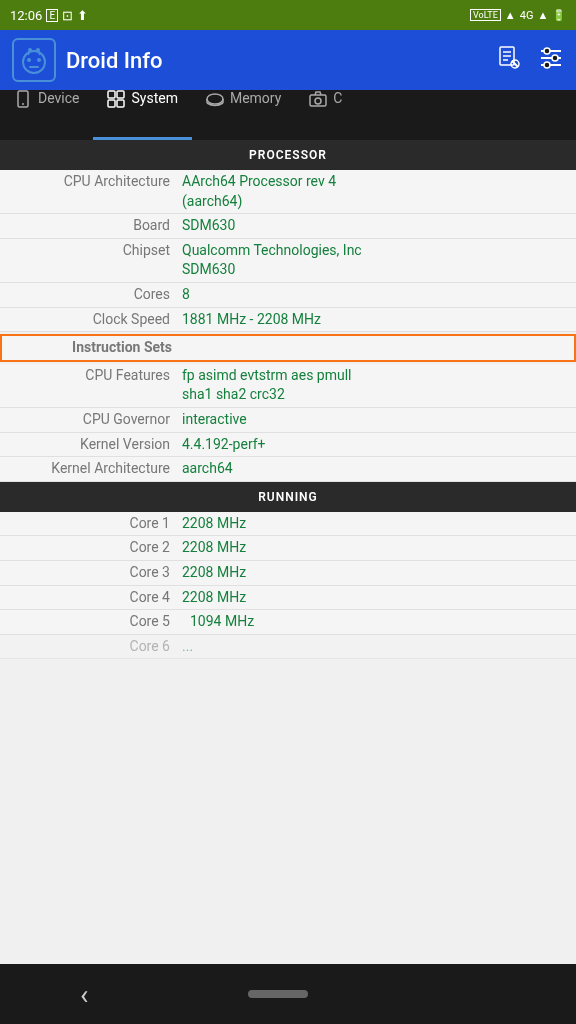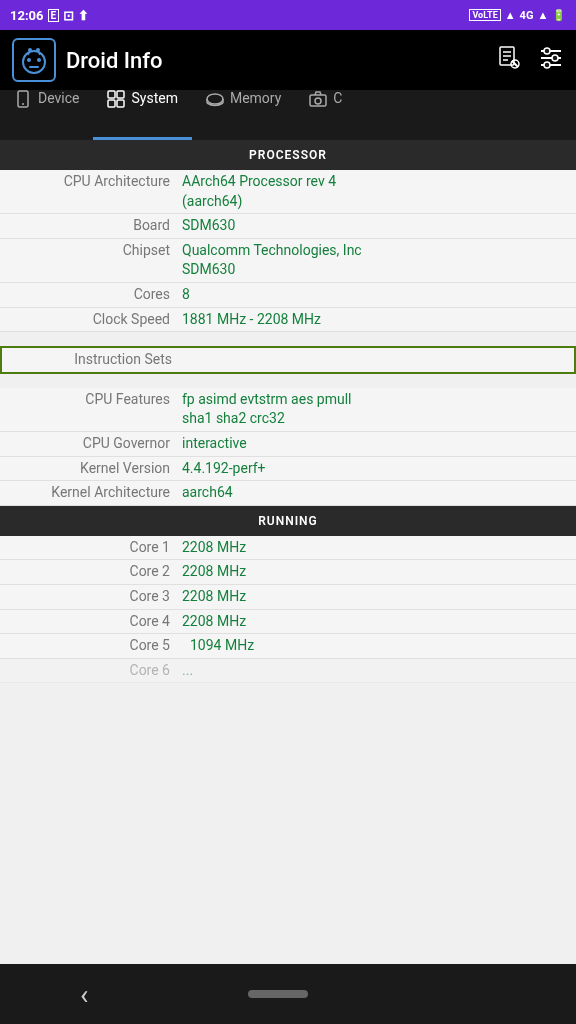--- a/index.html
+++ b/index.html
@@ -8,36 +8,36 @@
       width: 576px;
       min-height: 1024px;
       font-family: 'Roboto', Arial, sans-serif;
       background: #f0f0f0;
       color: #333;
       font-size: 15px;
     }
 
     
     .status-bar {
-      background: #6d28d9;
+      background: #4d7c0f;
       height: 30px;
       display: flex;
       align-items: center;
       justify-content: space-between;
       padding: 0 10px;
       color: white;
       font-size: 13px;
-      font-weight: bold;
+      font-weight: normal;
     }
     .status-left { display: flex; align-items: center; gap: 4px; }
     .status-right { display: flex; align-items: center; gap: 4px; font-size: 11px; }
 
     
     .app-bar {
-      background: #000000;
+      background: #1d4ed8;
       height: 60px;
       display: flex;
       align-items: center;
       padding: 0 12px;
       justify-content: space-between;
     }
     .app-bar-left {
       display: flex;
       align-items: center;
       gap: 10px;
@@ -112,22 +112,23 @@
 
     
     .info-row {
       display: flex;
       align-items: flex-start;
       padding: 2px 12px;
       border-bottom: 1px solid #e0e0e0;
       background: #f5f5f5;
     }
     .info-row.highlight {
-      border: 2px solid #4d7c0f;
-      margin: 14px 0;
+      border: 2px solid #f97316;
+      margin: 2px 0;
+      font-weight: bold;
     }
     .info-label {
       color: #777;
       min-width: 170px;
       text-align: right;
       padding-right: 12px;
       font-size: 14px;
       line-height: 1.4;
       flex-shrink: 0;
     }

